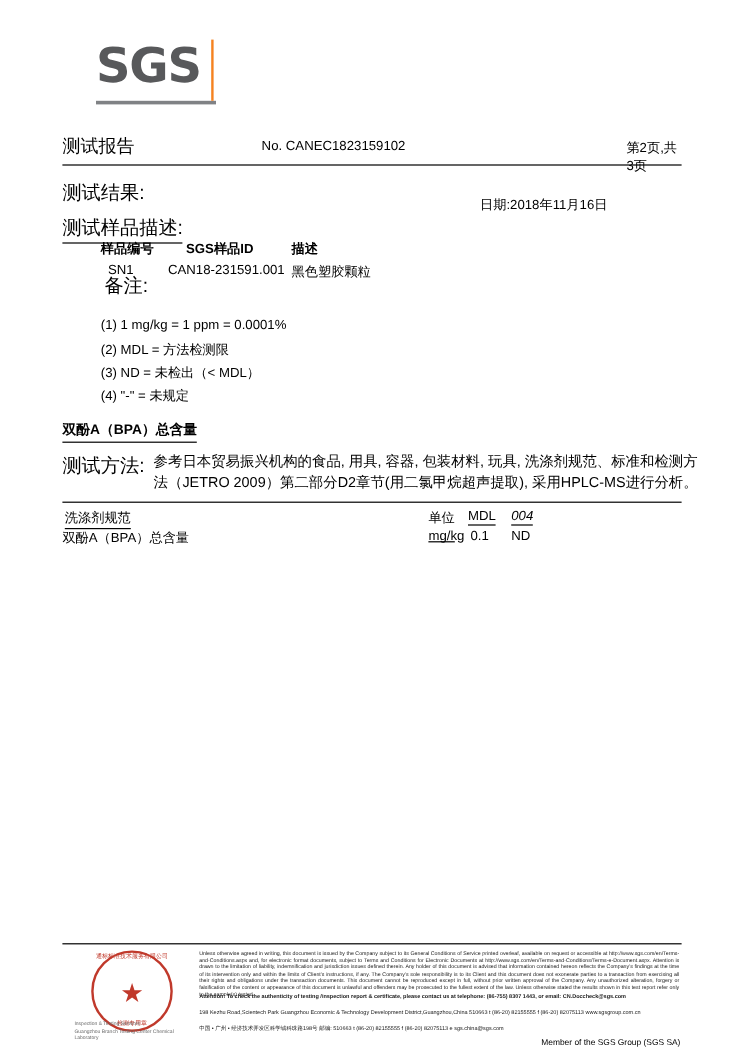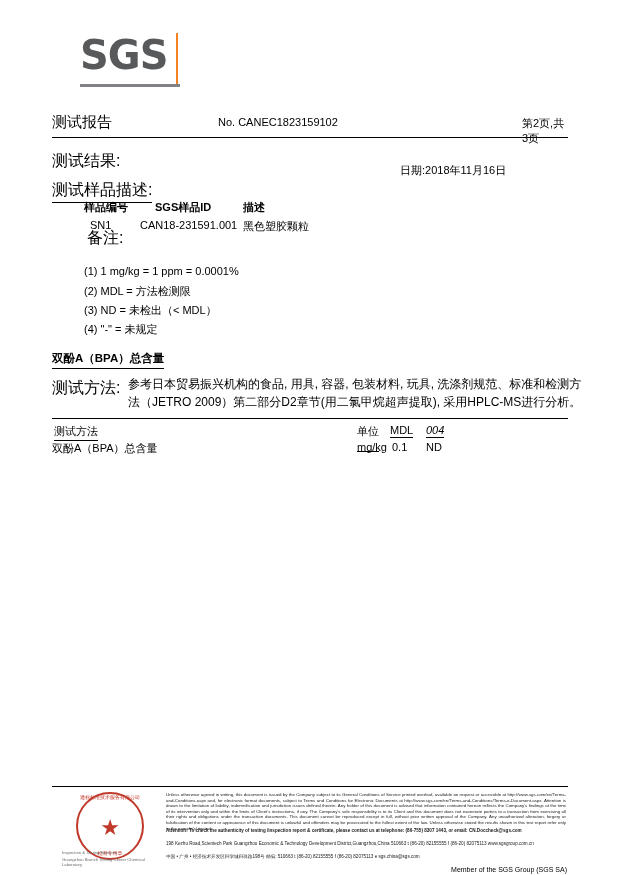--- a/index.html
+++ b/index.html
@@ -321,21 +321,21 @@
   <div class="note" id="note-1">(2) MDL = 方法检测限</div>
   <div class="note" id="note-2">(3) ND = 未检出（&lt; MDL）</div>
   <div class="note" id="note-3">(4) "-" = 未规定</div>
 
   <div id="section-heading">双酚A（BPA）总含量</div>
   <div class="lbl" id="method-label">测试方法:</div>
   <div class="method-line" id="method-0">参考日本贸易振兴机构的食品, 用具, 容器, 包装材料, 玩具, 洗涤剂规范、标准和检测方</div>
   <div class="method-line" id="method-1">法（JETRO 2009）第二部分D2章节(用二氯甲烷超声提取), 采用HPLC-MS进行分析。</div>
 
   <div class="rt-rule-top"></div>
-  <div class="rt-head rth-item">测试方法</div>
+  <div class="rt-head rth-item">洗涤剂规范</div>
   <div class="rt-head rth-unit">单位</div>
   <div class="rt-head rth-mdl">MDL</div>
   <div class="rt-head rth-col1">004</div>
 
   <div class="rt-cell rtc-item">双酚A（BPA）总含量</div>
   <div class="rt-cell rtc-unit">mg/kg</div>
   <div class="rt-cell rtc-mdl">0.1</div>
   <div class="rt-cell rtc-col1">ND</div>
 
   <div class="footer-rule"></div>

